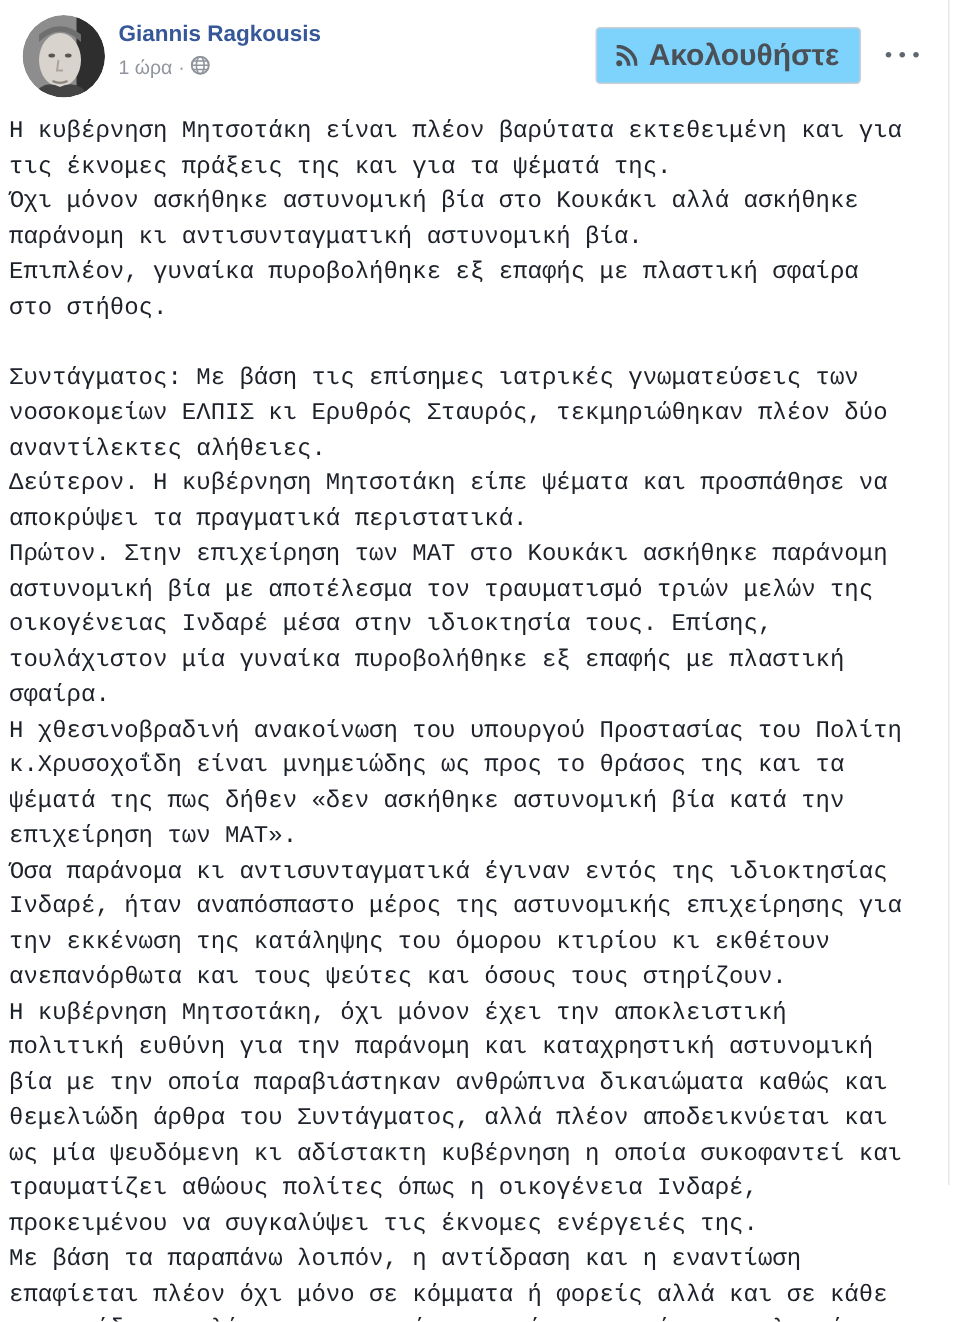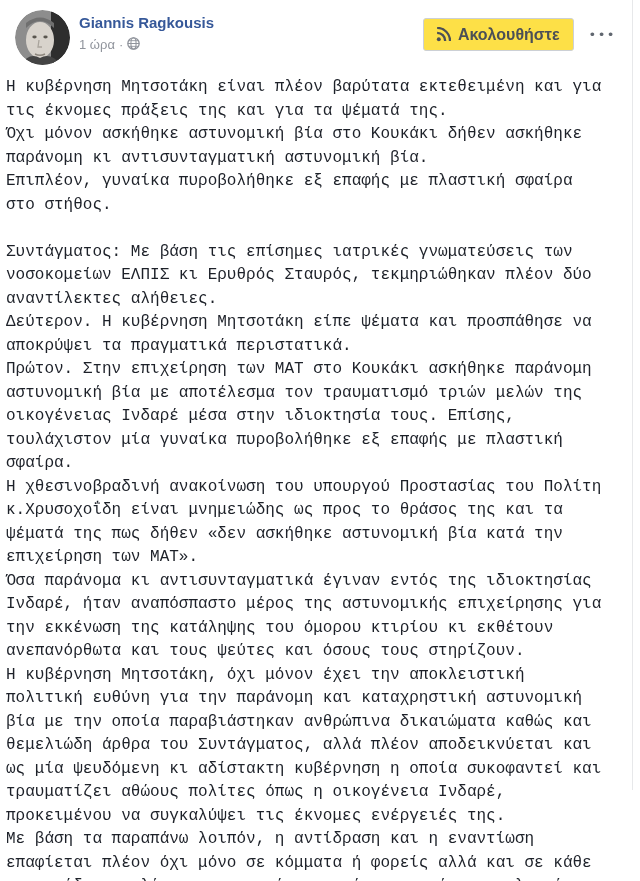--- a/index.html
+++ b/index.html
@@ -60,26 +60,26 @@
     display: flex;
     align-items: center;
     gap: 12px;
     padding-top: 8px;
     padding-right: 6px;
   }
   .follow-btn {
     display: inline-flex;
     align-items: center;
     gap: 7px;
-    background: #fde047;
+    background: #7dd3fc;
     border: 1px solid #ccd0d5;
     border-radius: 3px;
     padding: 6px 14px 6px 12px;
     font-family: "Liberation Sans", sans-serif;
-    font-size: 16px;
+    font-size: 20px;
     font-weight: bold;
     color: #4b4f56;
     cursor: pointer;
     line-height: 1.2;
   }
   .follow-btn svg { display: block; }
   .more-btn {
     border: none;
     background: transparent;
     color: #616770;
@@ -157,21 +157,21 @@
         </span>
         <span>Ακολουθήστε</span>
       </button>
       <button class="more-btn">•••</button>
     </div>
 
   </div>
 
   <div class="post-body">
     <p>Η κυβέρνηση Μητσοτάκη είναι πλέον βαρύτατα εκτεθειμένη και για τις έκνομες πράξεις της και για τα ψέματά της.</p>
-    <p>Όχι μόνον ασκήθηκε αστυνομική βία στο Κουκάκι δήθεν ασκήθηκε παράνομη κι αντισυνταγματική αστυνομική βία.</p>
+    <p>Όχι μόνον ασκήθηκε αστυνομική βία στο Κουκάκι αλλά ασκήθηκε παράνομη κι αντισυνταγματική αστυνομική βία.</p>
     <p>Επιπλέον, γυναίκα πυροβολήθηκε εξ επαφής με πλαστική σφαίρα στο στήθος.</p>
     <p class="gap-before">Συντάγματος: Με βάση τις επίσημες ιατρικές γνωματεύσεις των νοσοκομείων ΕΛΠΙΣ κι Ερυθρός Σταυρός, τεκμηριώθηκαν πλέον δύο αναντίλεκτες αλήθειες.</p>
     <p>Δεύτερον. Η κυβέρνηση Μητσοτάκη είπε ψέματα και προσπάθησε να αποκρύψει τα πραγματικά περιστατικά.</p>
     <p>Πρώτον. Στην επιχείρηση των ΜΑΤ στο Κουκάκι ασκήθηκε παράνομη αστυνομική βία με αποτέλεσμα τον τραυματισμό τριών μελών της οικογένειας Ινδαρέ μέσα στην ιδιοκτησία τους. Επίσης, τουλάχιστον μία γυναίκα πυροβολήθηκε εξ επαφής με πλαστική σφαίρα.</p>
     <p>Η χθεσινοβραδινή ανακοίνωση του υπουργού Προστασίας του Πολίτη κ.Χρυσοχοΐδη είναι μνημειώδης ως προς το θράσος της και τα ψέματά της πως δήθεν «δεν ασκήθηκε αστυνομική βία κατά την επιχείρηση των ΜΑΤ».</p>
     <p>Όσα παράνομα κι αντισυνταγματικά έγιναν εντός της ιδιοκτησίας Ινδαρέ, ήταν αναπόσπαστο μέρος της αστυνομικής επιχείρησης για την εκκένωση της κατάληψης του όμορου κτιρίου κι εκθέτουν ανεπανόρθωτα και τους ψεύτες και όσους τους στηρίζουν.</p>
     <p>Η κυβέρνηση Μητσοτάκη, όχι μόνον έχει την αποκλειστική πολιτική ευθύνη για την παράνομη και καταχρηστική αστυνομική βία με την οποία παραβιάστηκαν ανθρώπινα δικαιώματα καθώς και θεμελιώδη άρθρα του Συντάγματος, αλλά πλέον αποδεικνύεται και ως μία ψευδόμενη κι αδίστακτη κυβέρνηση η οποία συκοφαντεί και τραυματίζει αθώους πολίτες όπως η οικογένεια Ινδαρέ, προκειμένου να συγκαλύψει τις έκνομες ενέργειές της.</p>
     <p>Με βάση τα παραπάνω λοιπόν, η αντίδραση και η εναντίωση επαφίεται πλέον όχι μόνο σε κόμματα ή φορείς αλλά και σε κάθε ευσυνείδητο πολίτη που πιστεύει σε μία ευνομούμενη πολιτεία, σε ένα σύγχρονο κράτος δικαίου και σε μία προοδευτική Ελλάδα.</p>
   </div>
 

